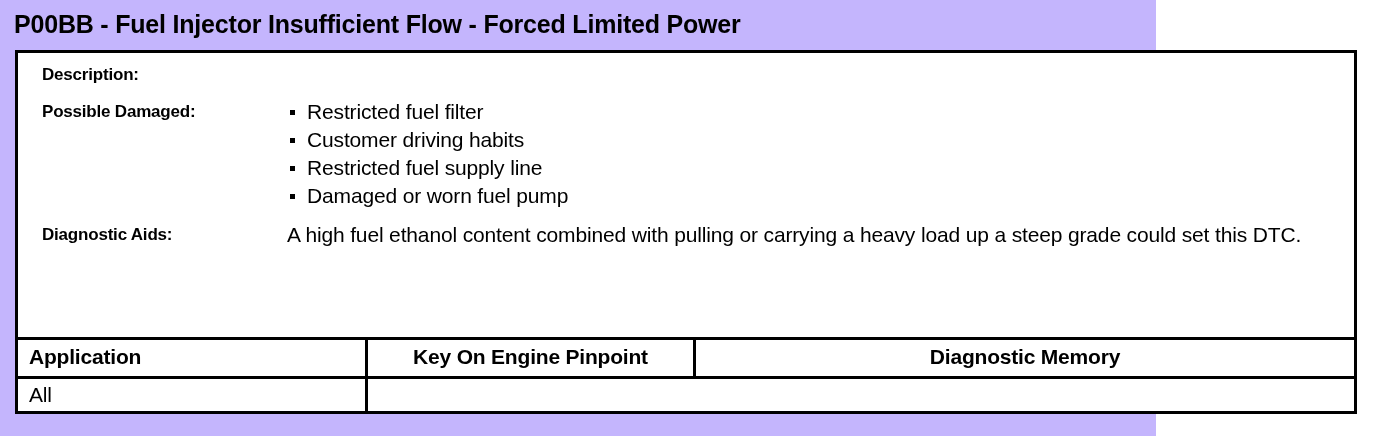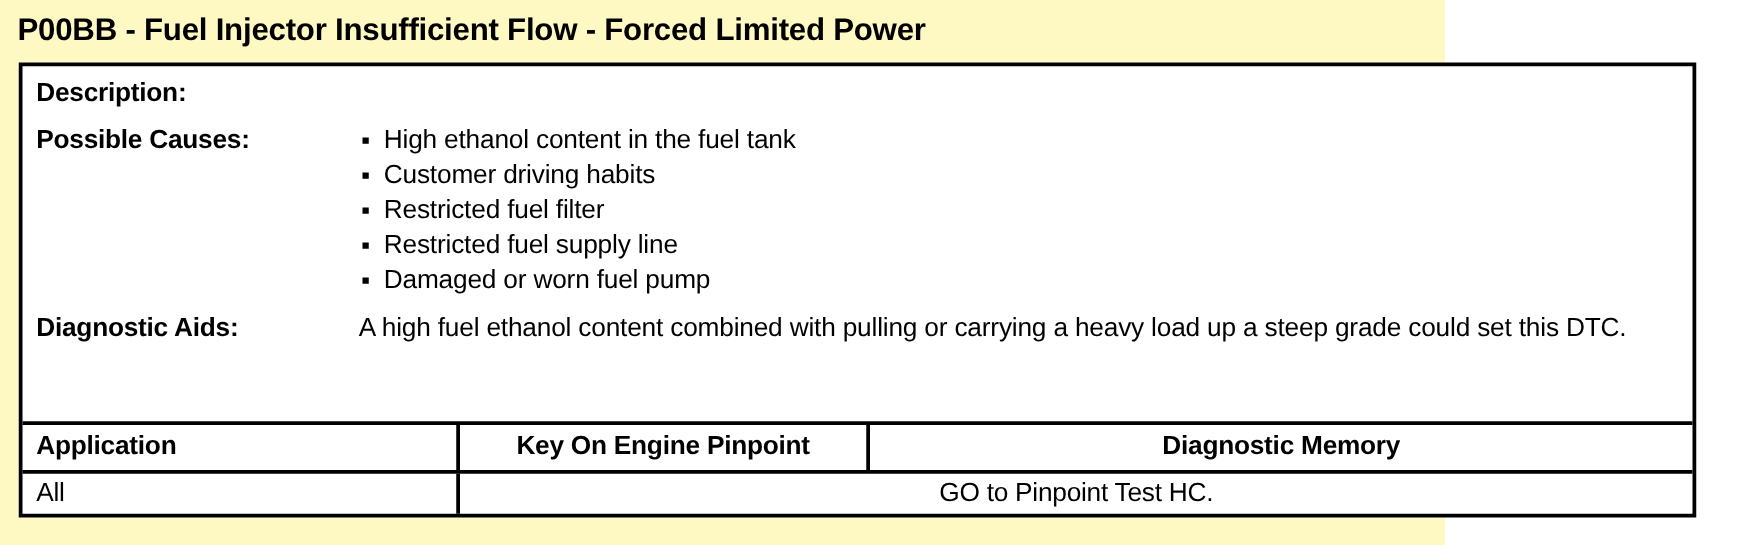--- a/index.html
+++ b/index.html
@@ -12,21 +12,21 @@
     height: 436px;
     font-family: "Liberation Sans", sans-serif;
     color: #000000;
     overflow: hidden;
   }
 
   .page {
     position: relative;
     width: 1156px;
     height: 436px;
-    background: #fef9c3;
+    background: #c4b5fd;
   }
 
   
   .doc-title {
     position: absolute;
     left: 14px;
     top: 8px;
     font-size: 25px;
     font-weight: bold;
     letter-spacing: -0.2px;
@@ -60,23 +60,23 @@
 
   .info-row {
     display: flex;
     align-items: flex-start;
   }
   .info-row.desc { margin-bottom: 10px; }
   .info-row.causes { margin-bottom: 11px; }
 
   .info-label {
     flex: 0 0 269px;
-    padding-left: 11px;
-    box-sizing: border-box;
-    font-size: 21px;
+    padding-left: 24px;
+    box-sizing: border-box;
+    font-size: 17px;
     font-weight: bold;
     line-height: 27px;
     letter-spacing: -0.2px;
     white-space: nowrap;
   }
 
   .info-content {
     flex: 1 1 auto;
     padding-right: 12px;
     font-size: 21px;
@@ -181,34 +181,33 @@
 
   <div class="dtc-box">
 
     <div class="info-section">
 
       <div class="info-row desc">
         <div class="info-label">Description:</div>
       </div>
 
       <div class="info-row causes">
-        <div class="info-label">Possible Causes:</div>
+        <div class="info-label">Possible Damaged:</div>
         <div class="info-content">
           <ul class="cause-list">
             <li>
               <span class="bullet"></span>
-              <span>High ethanol content in the fuel tank</span>
+            </li>
+            <li>
+              <span class="bullet"></span>
+              <span>Restricted fuel filter</span>
             </li>
             <li>
               <span class="bullet"></span>
               <span>Customer driving habits</span>
-            </li>
-            <li>
-              <span class="bullet"></span>
-              <span>Restricted fuel filter</span>
             </li>
             <li>
               <span class="bullet"></span>
               <span>Restricted fuel supply line</span>
             </li>
             <li>
               <span class="bullet"></span>
               <span>Damaged or worn fuel pump</span>
             </li>
           </ul>
@@ -227,20 +226,19 @@
     <div class="app-table">
 
       <div class="app-header-row">
         <div class="cell col-application">Application</div>
         <div class="cell col-koer">Key On Engine Pinpoint</div>
         <div class="cell col-cm">Diagnostic Memory</div>
       </div>
 
       <div class="app-data-row">
         <div class="cell col-application">All</div>
-        <div class="cell col-merged">GO to Pinpoint Test HC.</div>
       </div>
 
     </div>
 
   </div>
 
 </div>
 
 </body></html>

